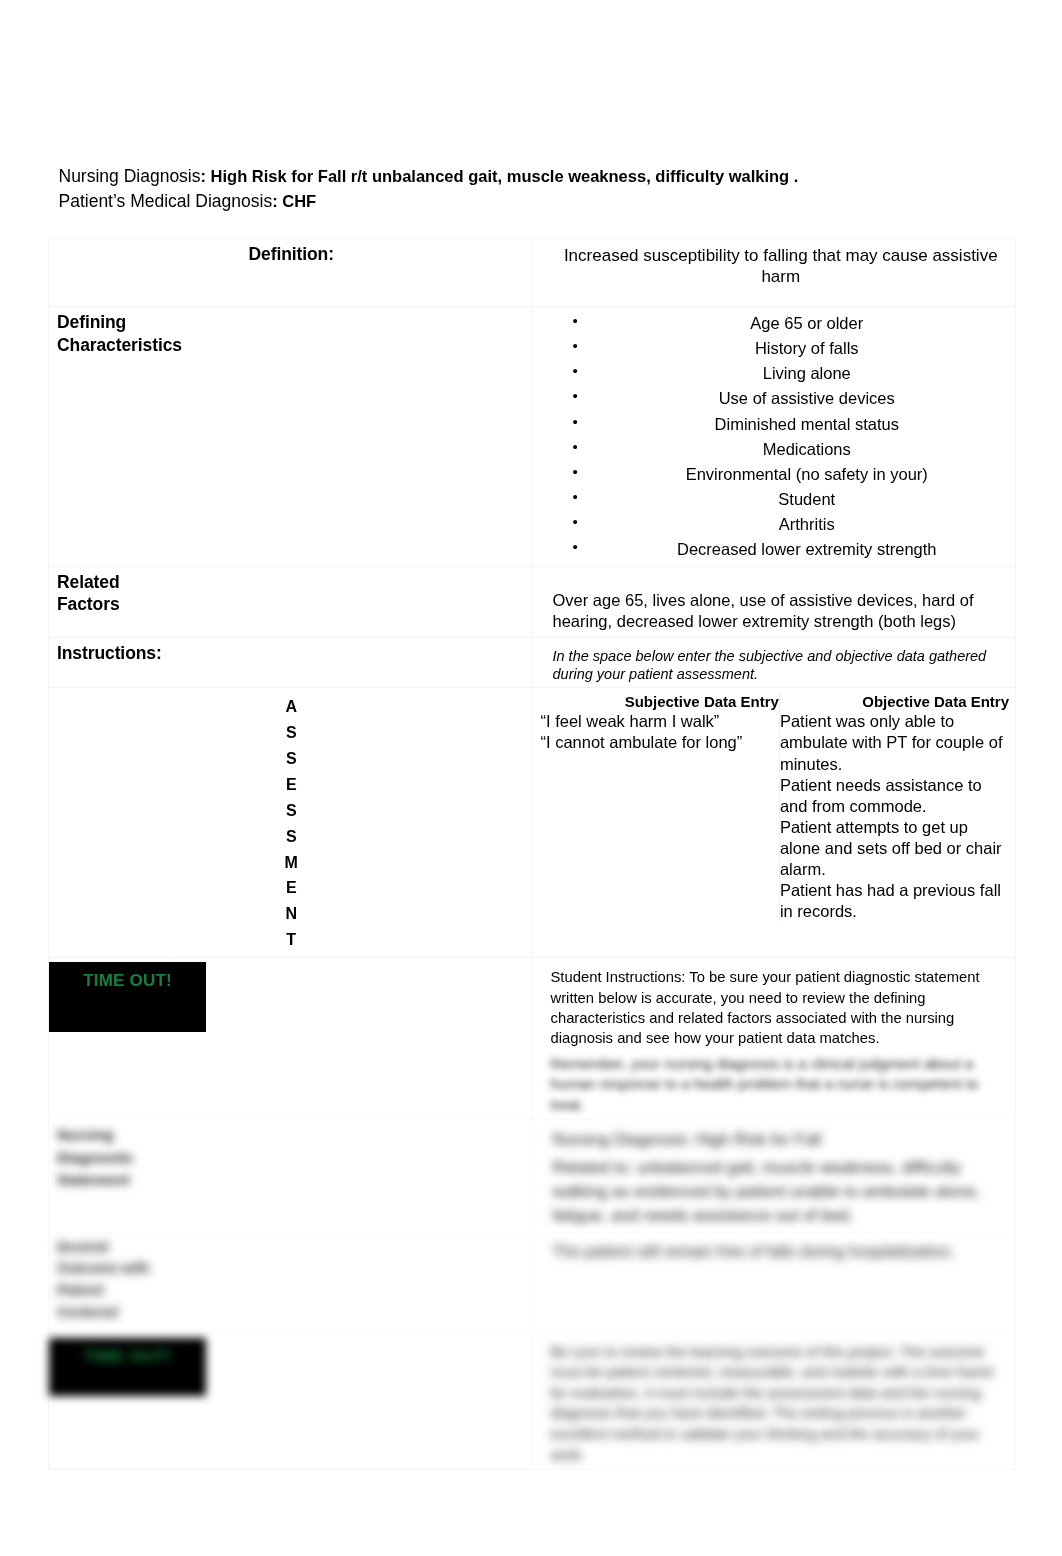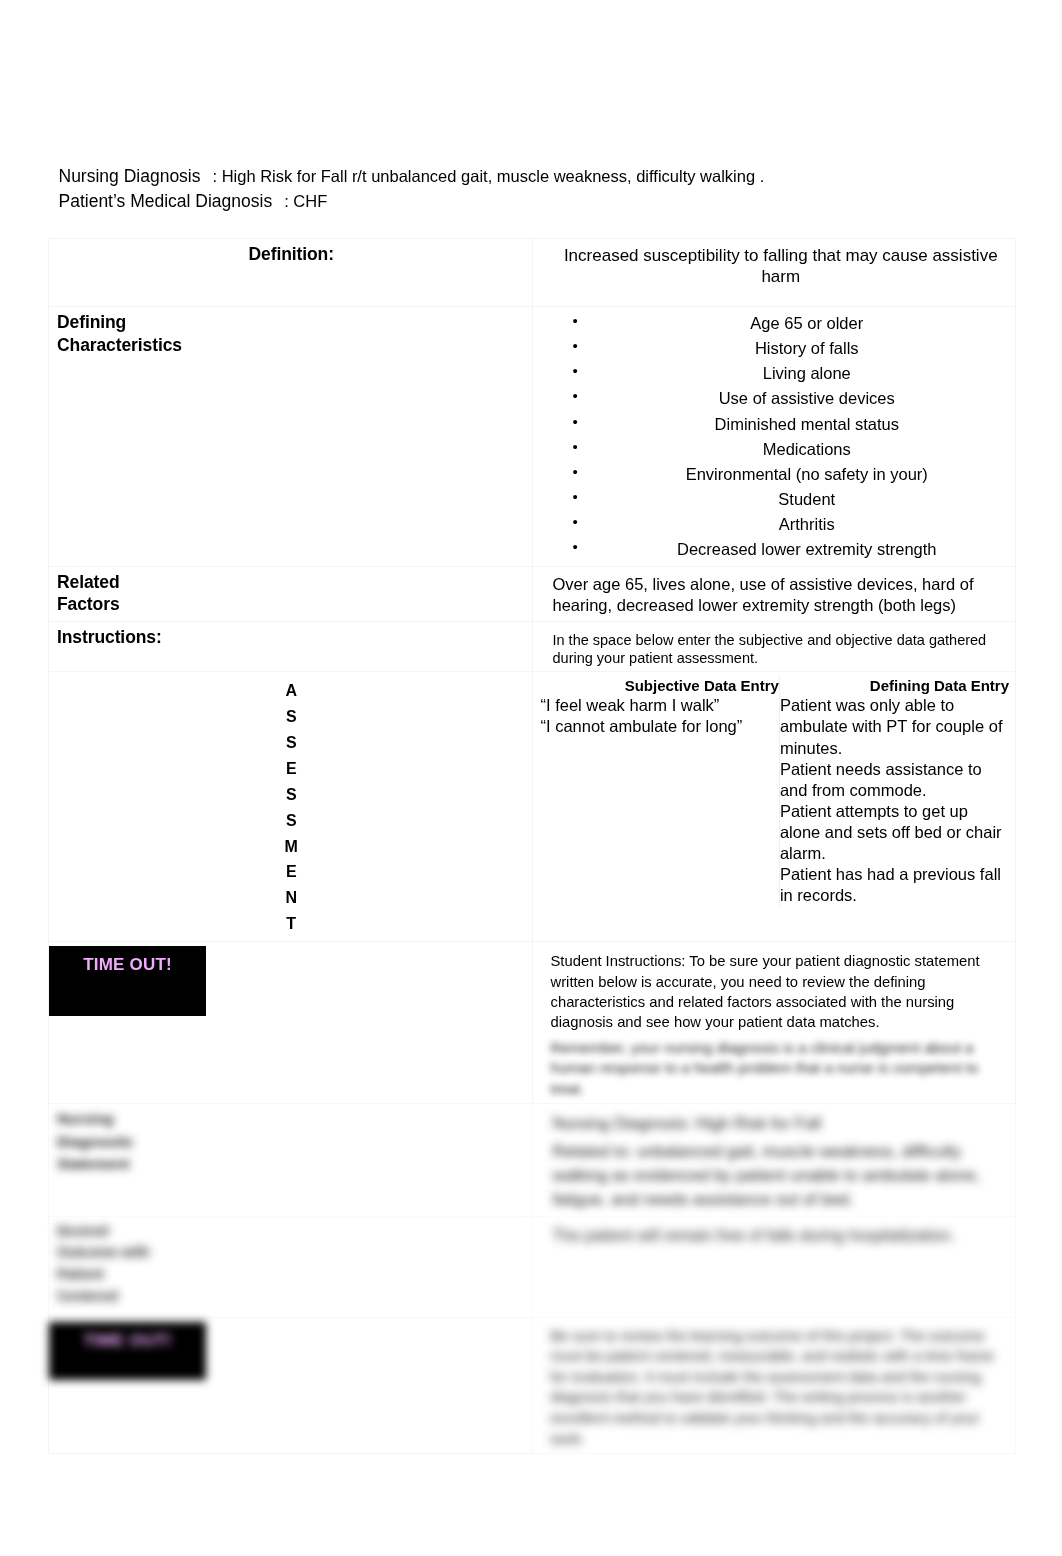--- a/index.html
+++ b/index.html
@@ -58,23 +58,22 @@
     padding-bottom: 2px;
   }
 
   .hdr-line {
     font-size: 17.5px;
     line-height: 1.42;
     white-space: nowrap;
   }
   .hdr-line b { font-weight: normal; }
   .hdr-line .val {
-    font-weight: normal;
-    font-size: 16.5px;
-    margin-left: 12px;
+    font-weight: bold;
+    font-size: 16.5px;
   }
 
   .spacer-row td {
     height: 22px;
     border: none;
     padding: 0;
   }
 
   .def-text {
     font-size: 17px;
@@ -102,27 +101,29 @@
     left: 0;
     top: -1px;
     font-size: 15px;
   }
 
   .rf-text {
     font-size: 16.5px;
     line-height: 1.3;
     padding-left: 12px;
     padding-top: 3px;
+    margin-top: 16px;
   }
 
   .instr-text {
     font-size: 14.5px;
     line-height: 1.25;
     padding-left: 12px;
     padding-top: 5px;
+    font-style: italic;
   }
 
   .assess-letters {
     text-align: center;
     font-weight: bold;
     font-size: 16px;
     line-height: 1.62;
     padding-top: 2px;
   }
 
@@ -157,21 +158,21 @@
 
   .timeout-cell {
     padding: 0 !important;
     vertical-align: top;
   }
   .timeout-box {
     width: 157px;
     height: 70px;
     margin: 4px 0 0 0;
     background: #000000;
-    color: #f0abfc;
+    color: #15803d;
     font-weight: bold;
     font-size: 17px;
     text-align: center;
     padding-top: 8px;
     box-sizing: border-box;
     letter-spacing: 0.2px;
   }
   .timeout-box.blurred-box {
     filter: blur(4.2px);
     height: 58px;
@@ -300,21 +301,21 @@
           <div>E</div>
           <div>N</div>
           <div>T</div>
         </div>
       </td>
       <td class="col-body">
         <table class="entry-table">
           <tbody>
                 <tr>
             <td class="entry-col-sub entry-head">Subjective Data Entry</td>
-            <td class="entry-col-obj entry-head">Defining Data Entry</td>
+            <td class="entry-col-obj entry-head">Objective Data Entry</td>
           </tr>
           <tr>
             <td class="entry-col-sub entry-body">
               <div>“I feel weak harm I walk”</div>
               <div>“I cannot ambulate for long”</div>
             </td>
             <td class="entry-col-obj entry-body entry-body-obj">
               <div>Patient was only able to ambulate with PT for couple of minutes.</div>
               <div>Patient needs assistance to and from commode.</div>
               <div>Patient attempts to get up alone and sets off bed or chair alarm.</div>

